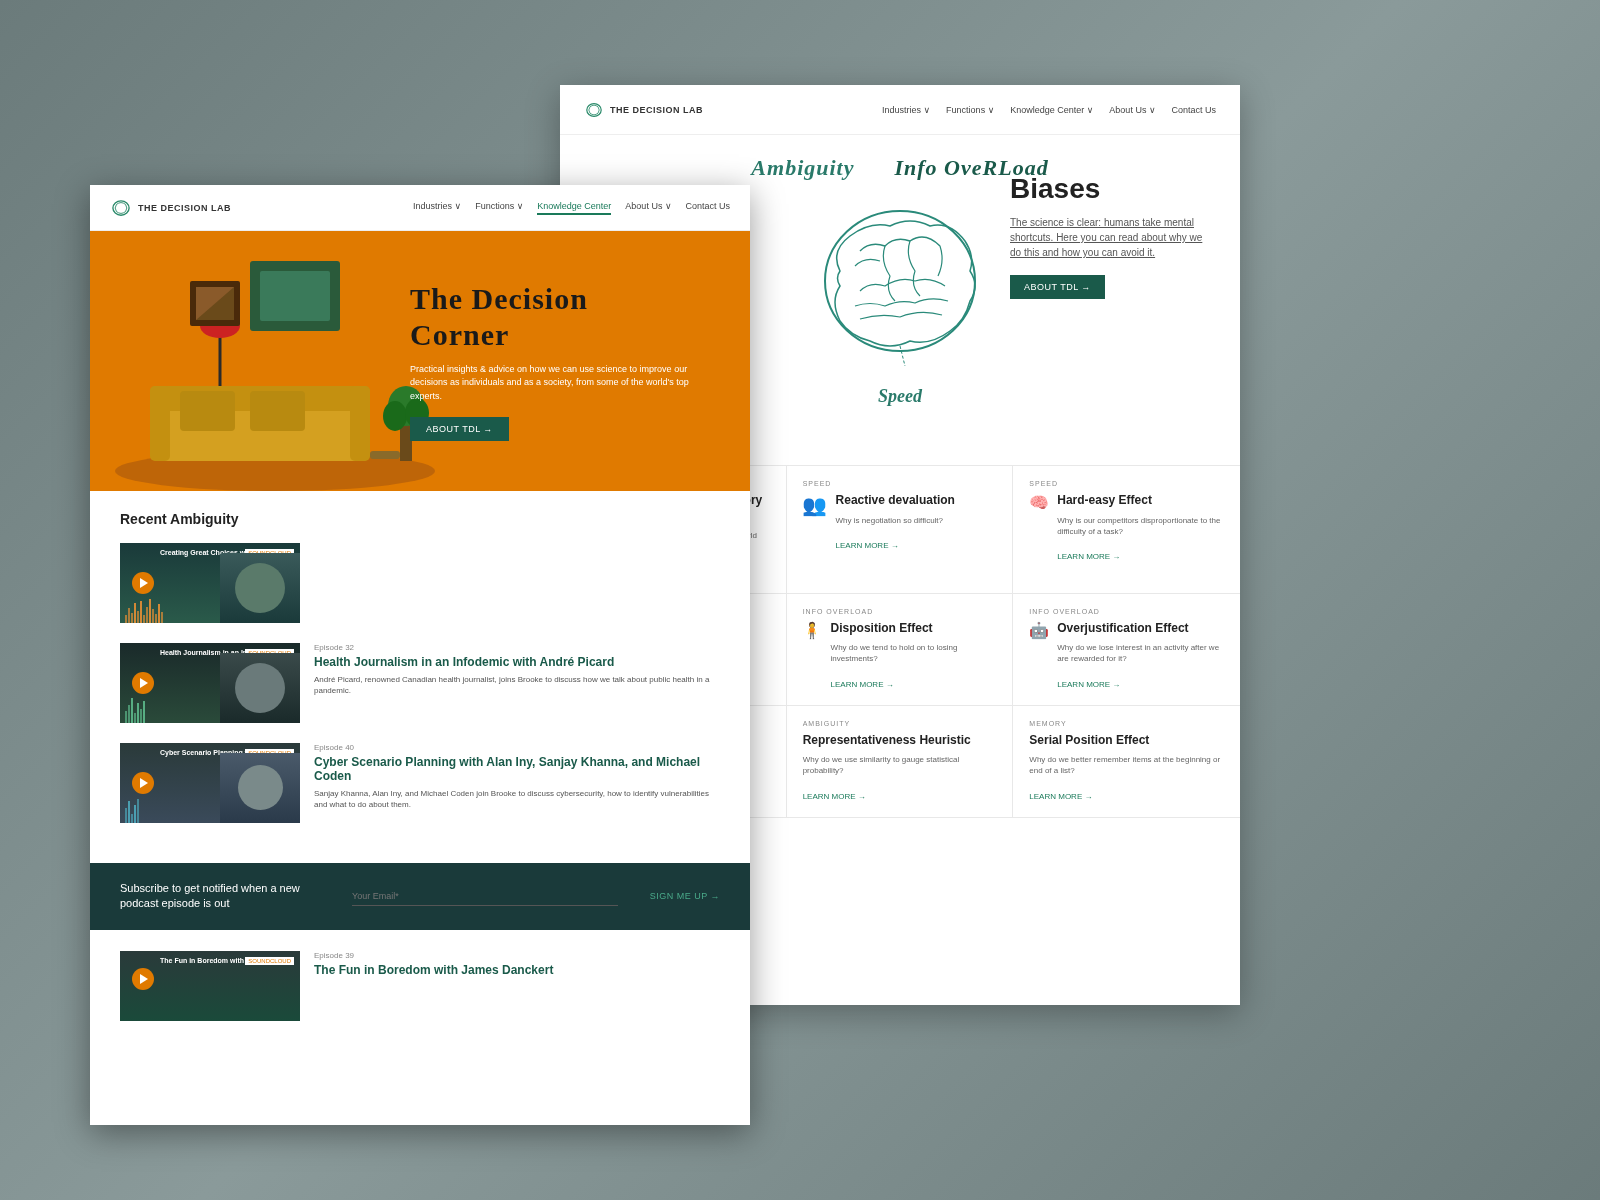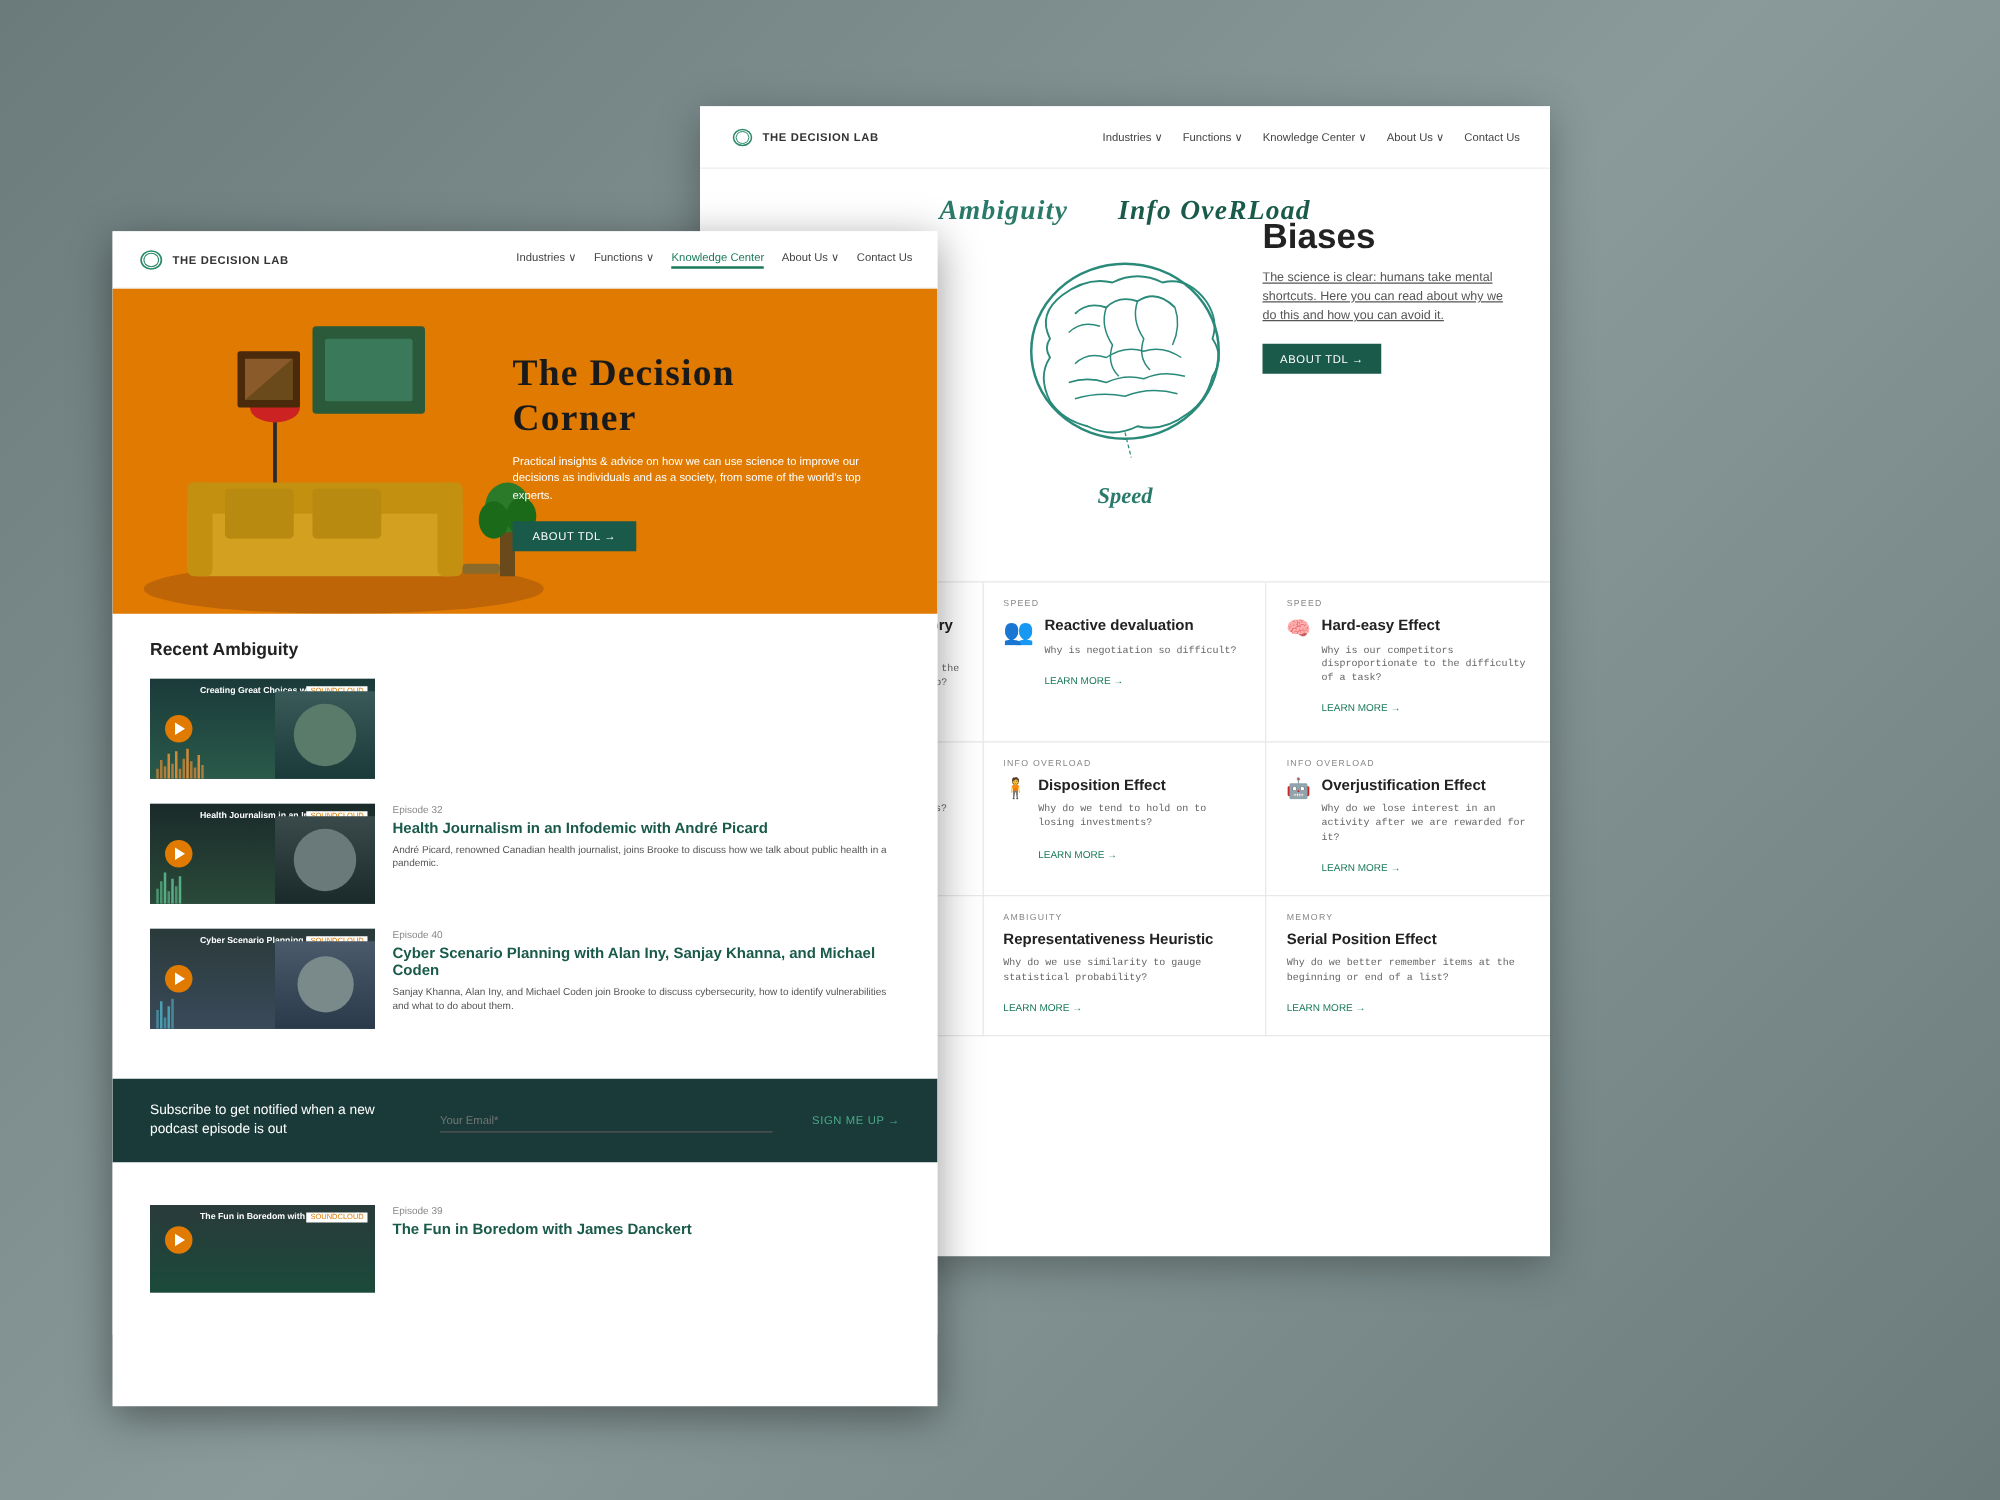--- a/index.html
+++ b/index.html
@@ -138,21 +138,20 @@
       font-weight: bold;
       color: #222;
       margin-bottom: 6px;
       line-height: 1.3;
     }
     .card-desc {
       font-size: 8px;
       color: #666;
       line-height: 1.4;
       margin-bottom: 8px;
-      font-family: Liberation Mono, monospace;
     }
     .learn-more {
       font-size: 8px;
       color: #1a7a5a;
       cursor: pointer;
     }
     .card-with-icon {
       display: flex;
       gap: 8px;
       align-items: flex-start;
@@ -358,21 +357,21 @@
       font-size: 9px;
       cursor: pointer;
       white-space: nowrap;
       letter-spacing: 0.5px;
     }
 
     
     .bottom-podcast {
       display: flex;
       gap: 14px;
-      padding: 34px 30px;
+      padding: 21px 30px;
       align-items: flex-start;
       background: #fff;
     }
   </style>
 </head>
 <body>
 
 <div class="window-back">
 
   <div class="back-nav">

